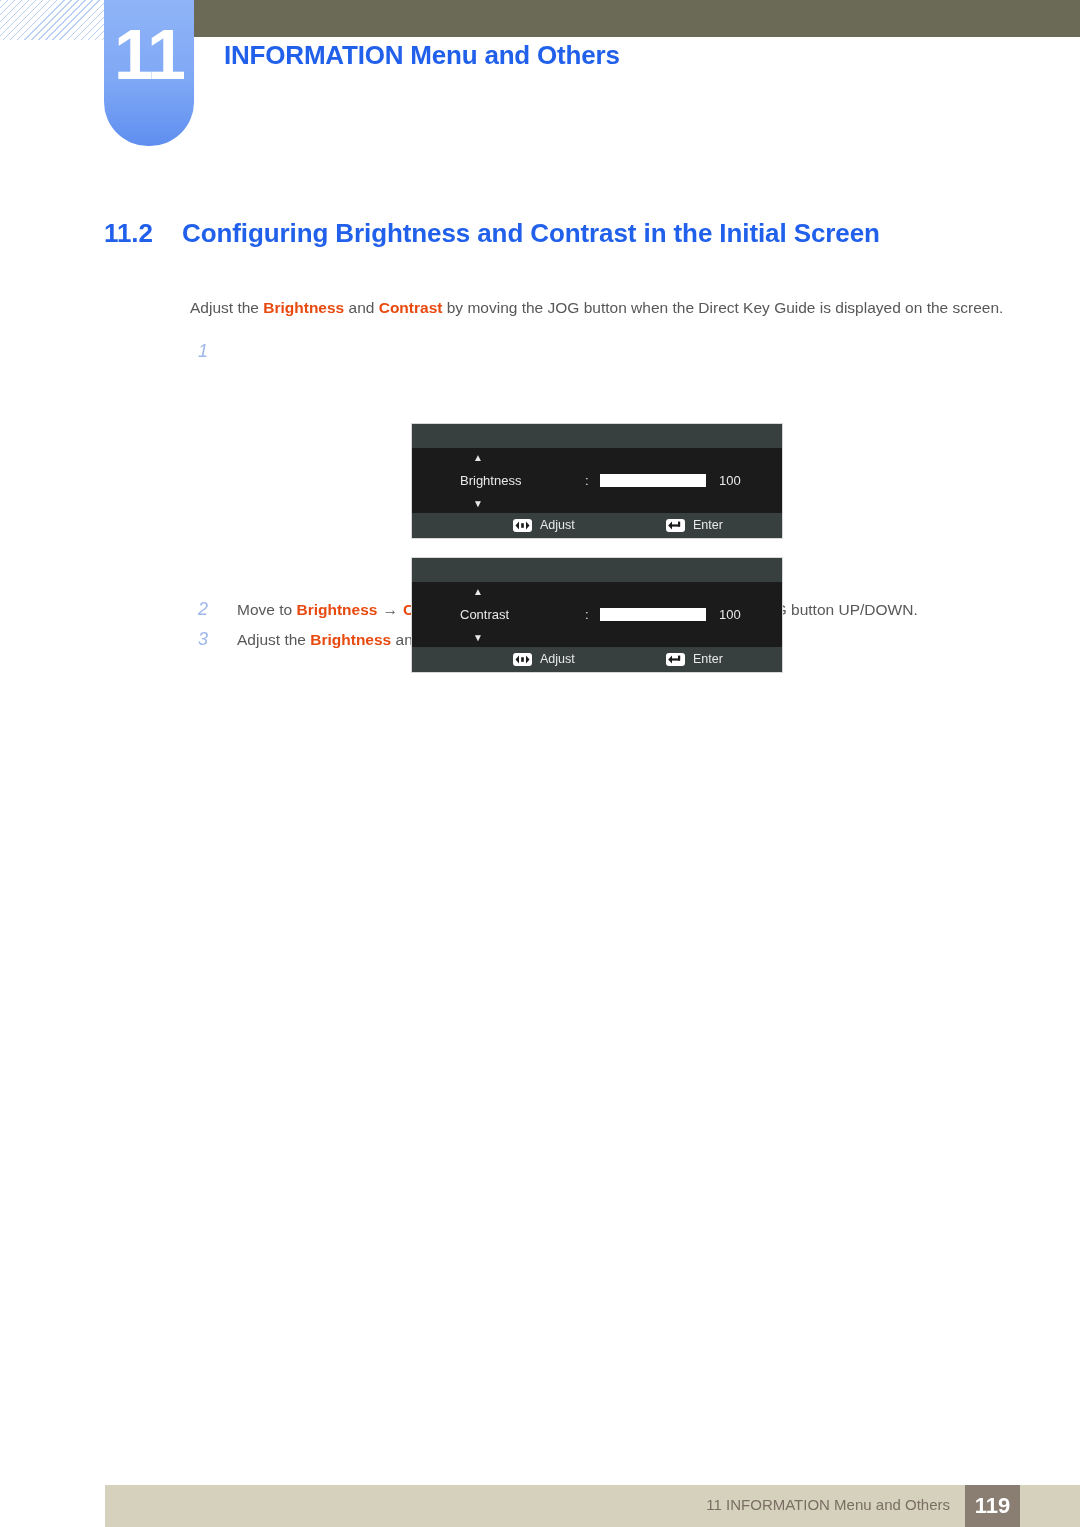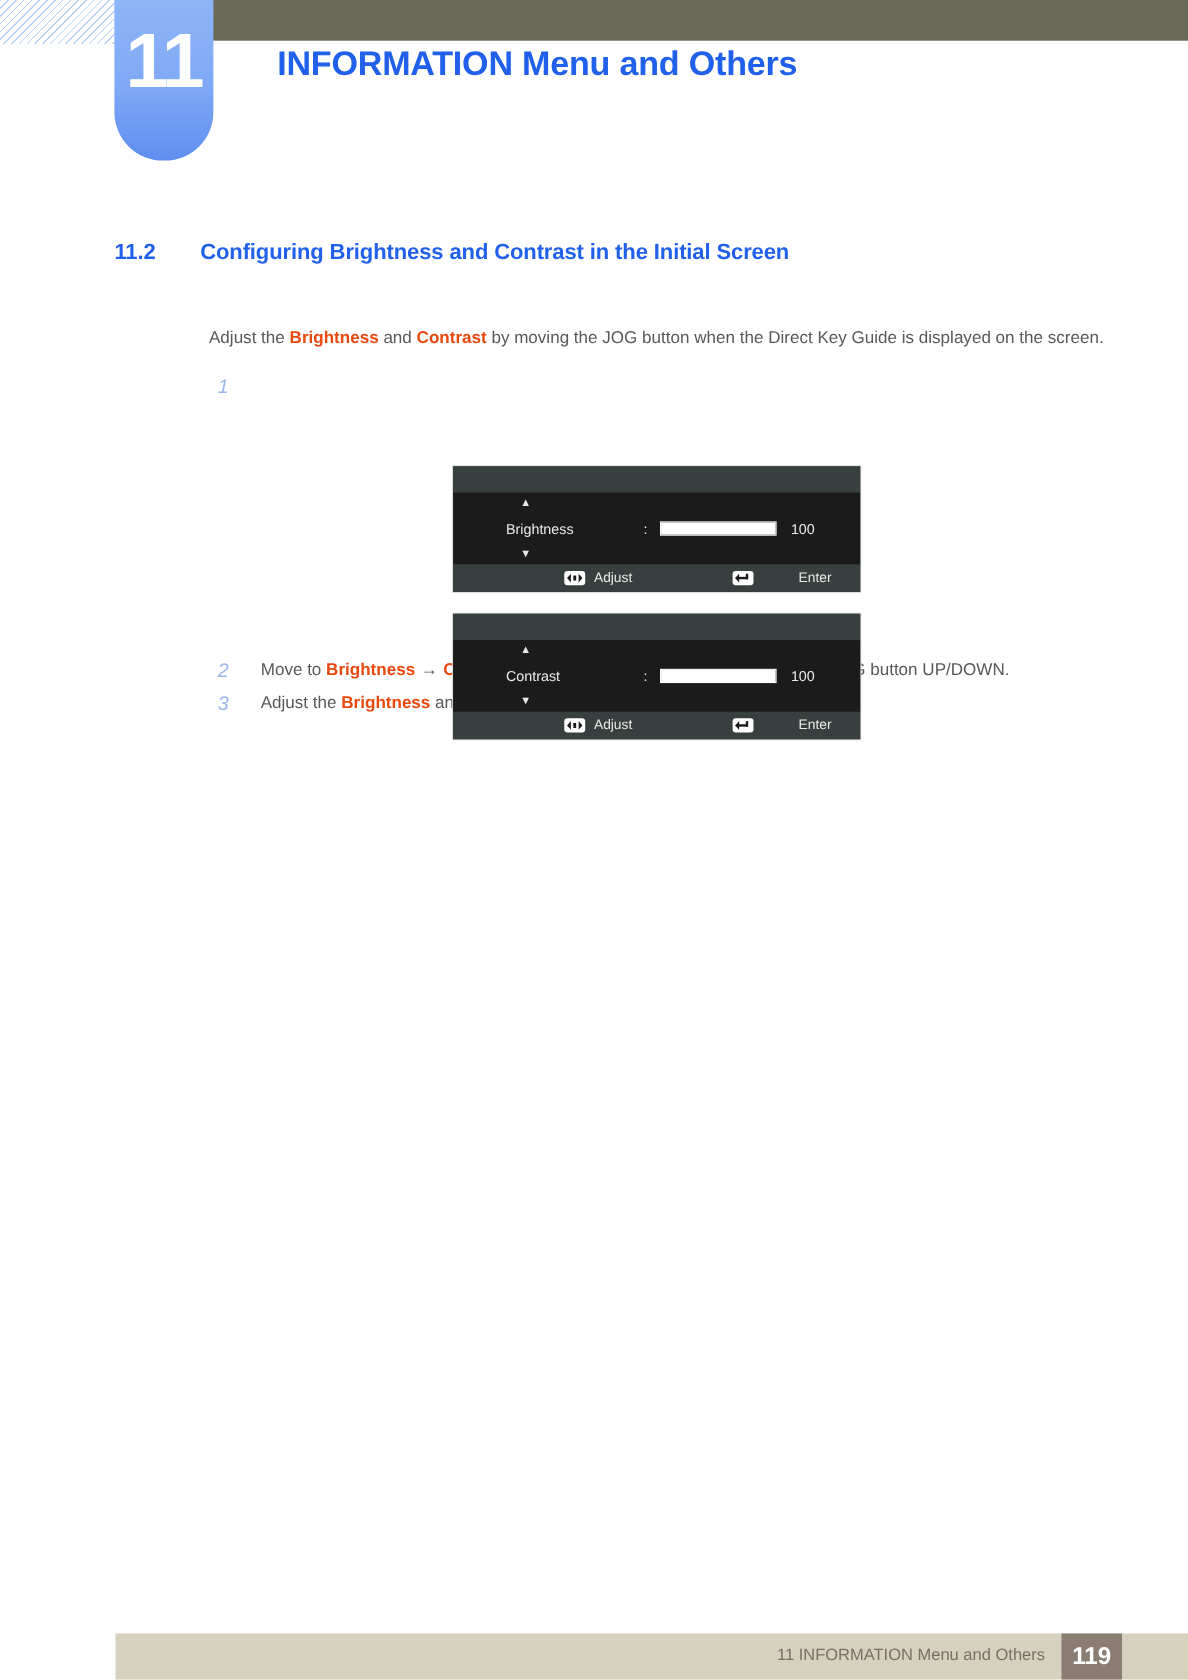--- a/index.html
+++ b/index.html
@@ -60,34 +60,33 @@
     font-size: 70px;
     font-weight: bold;
     letter-spacing: -2px;
     line-height: 78px;
   }
   .header-title {
     position: absolute;
     left: 224px;
     top: 40px;
     color: #2160ea;
-    font-size: 31px;
+    font-size: 26px;
     font-weight: bold;
     letter-spacing: -0.2px;
     white-space: nowrap;
-    margin-left: 28px;
   }
 
   
   .section-heading {
     position: absolute;
     left: 104px;
     top: 218px;
     color: #2160ea;
-    font-size: 20px;
+    font-size: 26px;
     font-weight: bold;
     white-space: nowrap;
     letter-spacing: -0.1px;
   }
   .section-heading .sec-num {
     display: inline-block;
     min-width: 78px;
   }
 
   
@@ -210,21 +209,21 @@
     position: absolute;
     top: 4px;
     display: flex;
     align-items: center;
     color: #e9e9e9;
     font-size: 12.5px;
     line-height: 17px;
     margin-left: 23px;
   }
   .osd-fitem.adjust { left: 78px; }
-  .osd-fitem.enter  { left: 231px; gap: 33px; }
+  .osd-fitem.enter  { left: 231px; }
   .key-icon {
     display: inline-block;
     width: 19px;
     height: 13px;
     background: #ffffff;
     border-radius: 3px;
     margin-right: 8px;
     position: relative;
   }
   .key-icon svg { display: block; }

